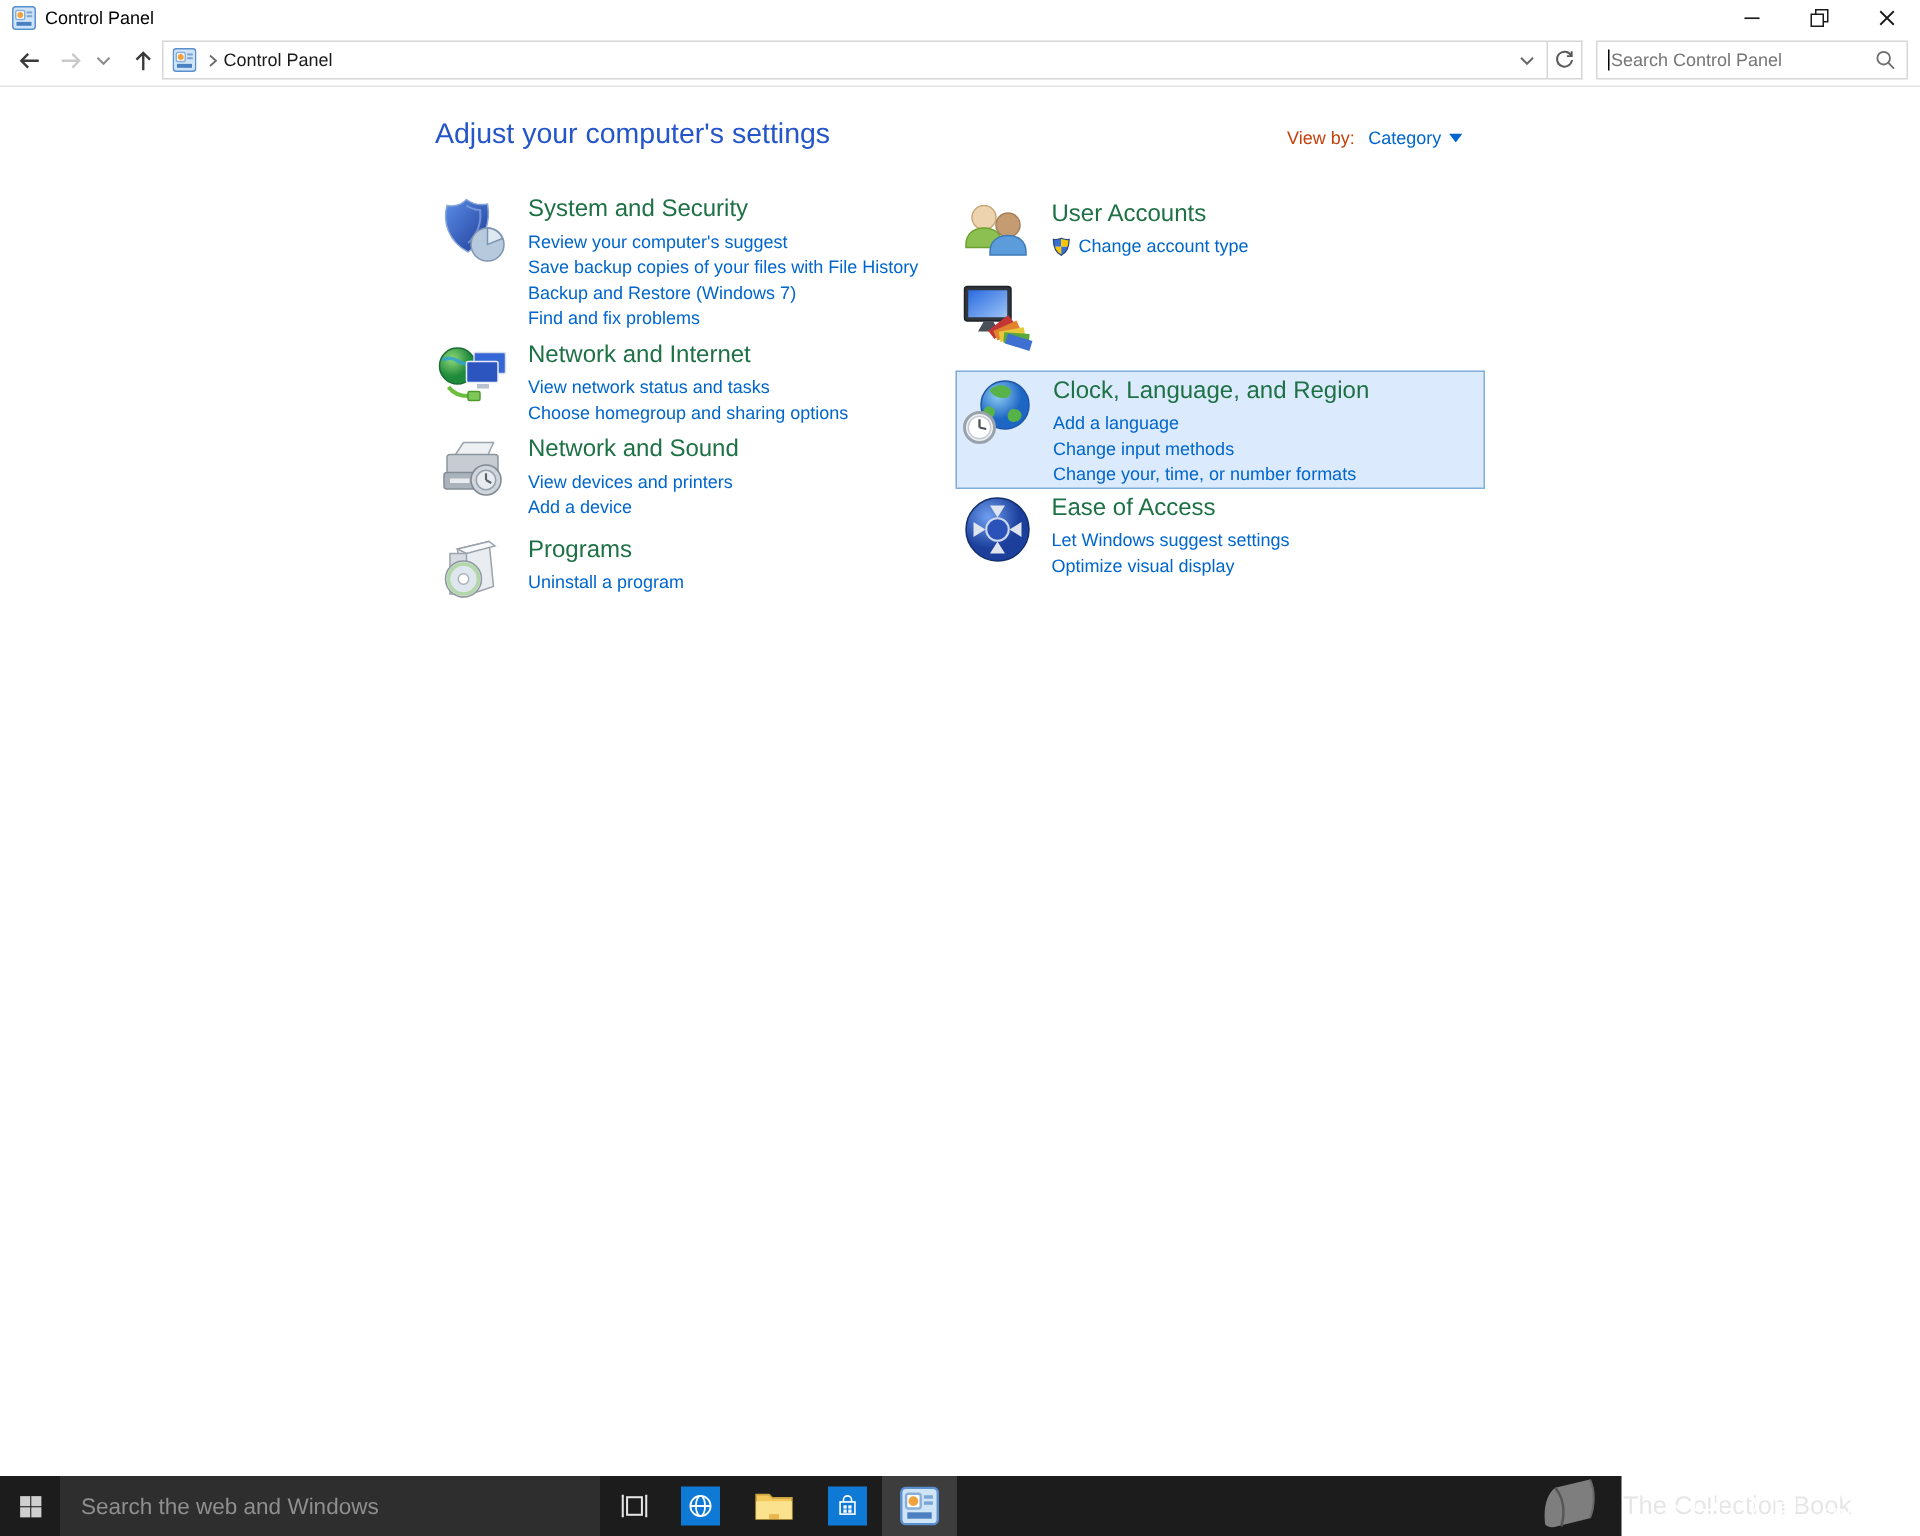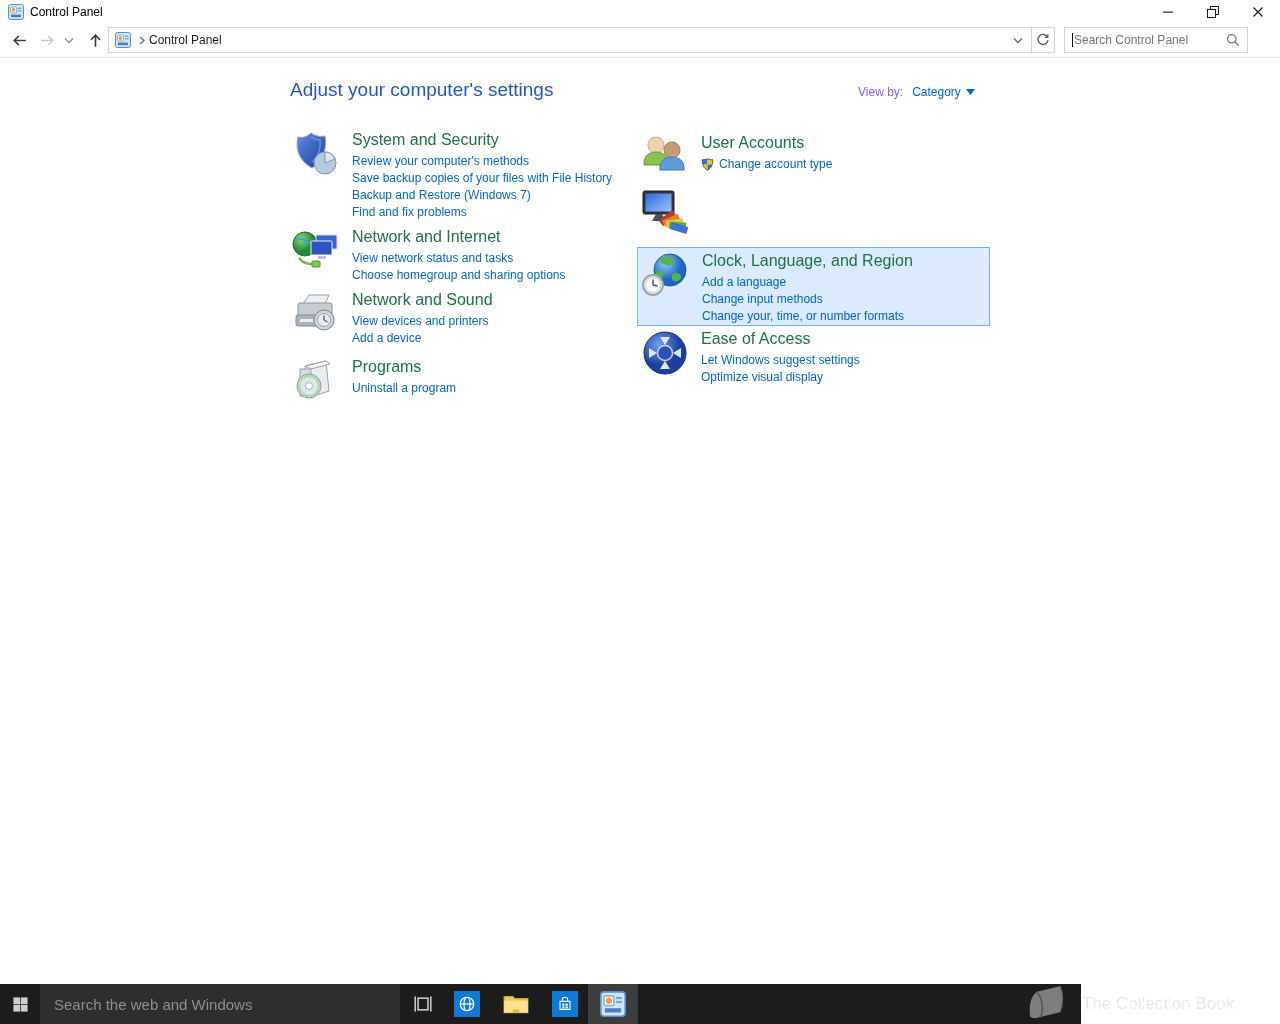--- a/index.html
+++ b/index.html
@@ -22,31 +22,31 @@
   .addressbar { position:absolute; left:108px; top:4px; width:924px; height:26px;
     border:1px solid #d6d6d6; background:#fff; display:flex; align-items:center; }
   .ab-icon { width:16px; height:16px; margin-left:6px; flex:none; }
   .ab-crumbchev { margin:0 4px 0 8px; }
   .ab-text { font-size:12px; color:#1a1a1a; }
   .ab-spacer { flex:1; }
   .ab-dropchev { width:26px; height:24px; display:flex; align-items:center; justify-content:center; }
   .refresh-box { position:absolute; left:1032px; top:4px; width:23px; height:26px;
     border:1px solid #d6d6d6; border-left:none; background:#fff; display:flex;
     align-items:center; justify-content:center; }
-  .searchbox { position:absolute; left:1064px; top:4px; width:184px; height:26px;
+  .searchbox { position:absolute; left:1064px; top:4px; width:208px; height:26px;
     border:1px solid #d6d6d6; background:#fff; display:flex; align-items:center; padding:12px 7px; }
   .caret-line { width:1px; height:14px; background:#000; margin-right:1px; flex:none; }
   .search-text { font-size:12px; color:#767676; flex:1; }
 
   
   .page-heading { position:absolute; left:290px; top:79px; font-size:19px;
     color:var(--page-heading,#2456c9); }
   .view-by { position:absolute; left:858px; top:85px; font-size:12px; display:flex;
     align-items:center; gap:9px; }
-  .vb-label { color:#8b5cf6; }
+  .vb-label { color:#c2410c; }
   .vb-value { color:var(--link,#0066cc); display:flex; align-items:center; gap:5px; }
 
   .cat { position:absolute; display:flex; gap:12px; }
   .cat-icon { width:48px; height:48px; flex:none; }
   .cat-title { font-size:16px; line-height:19px; color:var(--category-title,#1e7145);
     margin-bottom:4px; display:block; text-decoration:none; }
   .cat-link { font-size:12px; line-height:17px; color:var(--link,#0066cc); display:flex;
     align-items:center; gap:5px; text-decoration:none; }
   .cat.highlight { background:var(--highlight-bg,#dbeafc);
     border:1px solid var(--highlight-border,#80aedd); padding:3px 0 0 4px; }
@@ -186,21 +186,21 @@
           <stop offset="1" stop-color="#1e3c96"></stop>
         </linearGradient>
       </defs>
     <path d="M19 3c4 3 9 4 14 3 2 11-1 24-13 32C7 31 3 18 6 7c5 1 9 0 13-4z" fill="url(#gsh)" stroke="#8aa6d6"></path>
     <path d="M19 7c3 2 6 3 9 3 1 7-1 16-8 22" fill="none" stroke="#9db9ee" stroke-width="1.4" opacity=".55"></path>
     <circle cx="33" cy="33" r="11" fill="#b6c9dd" stroke="#7e95b2"></circle>
     <path d="M33 33V22a11 11 0 0 1 10 7z" fill="#dde8f3" stroke="#7e95b2"></path>
   </svg>
   <div>
     <a class="cat-title" href="#">System and Security</a>
-    <a class="cat-link" href="#">Review your computer's methods</a>
+    <a class="cat-link" href="#">Review your computer's suggest</a>
     <a class="cat-link" href="#">Save backup copies of your files with File History</a>
     <a class="cat-link" href="#">Backup and Restore (Windows 7)</a>
     <a class="cat-link" href="#">Find and fix problems</a>
   </div>
 </div>
 
 <div class="cat" style="left:292px;top:227px">
   <svg class="cat-icon" viewBox="0 0 48 48">
     <defs>
         <radialGradient id="ggl" cx=".35" cy=".3">

